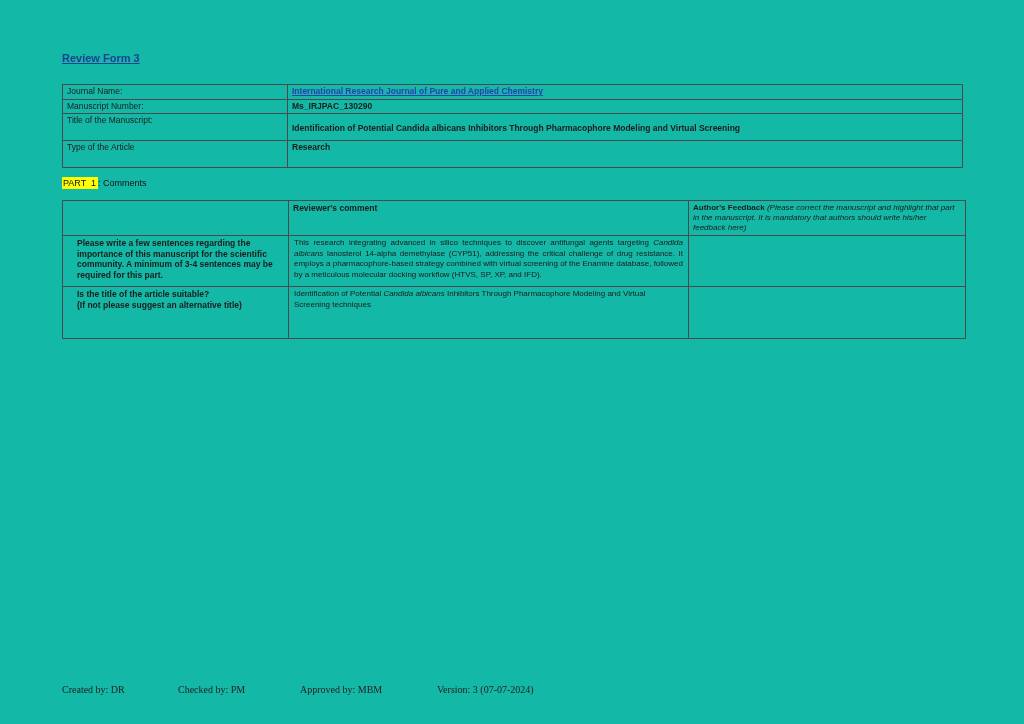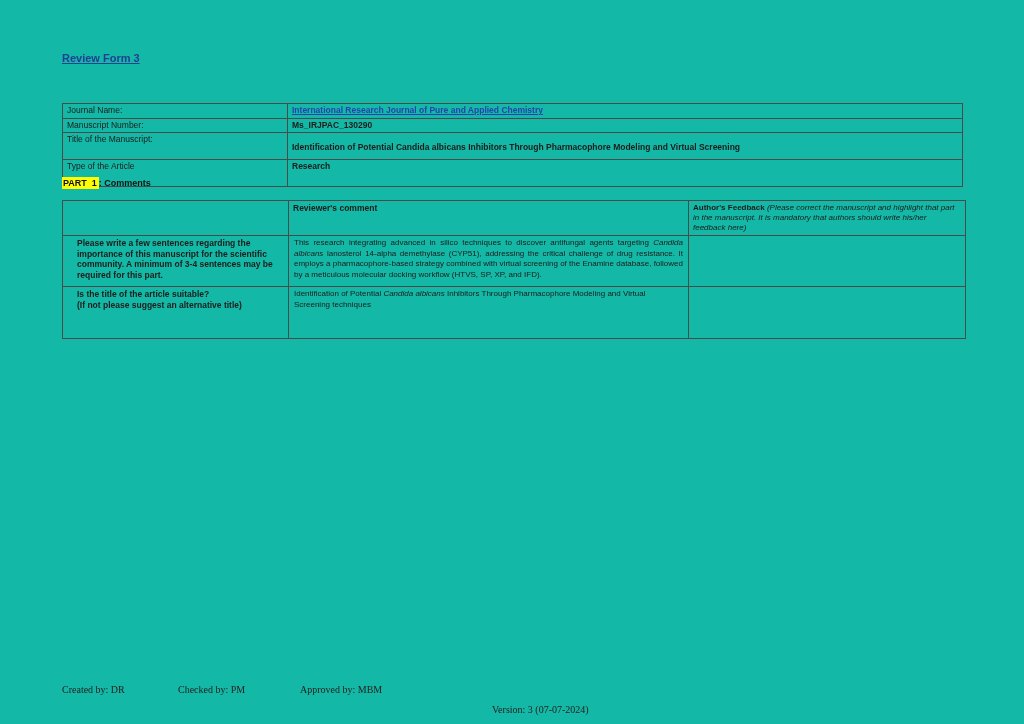--- a/index.html
+++ b/index.html
@@ -24,21 +24,21 @@
     color: #1f3f94;
   }
 
   table { border-collapse: collapse; table-layout: fixed; }
   td { border: 1px solid #4a4a4a; vertical-align: top; }
 
   
   .info-table {
     position: absolute;
     left: 62px;
-    top: 103px;
+    top: 84px;
     width: 900px;
     font-size: 8.5px;
     line-height: 11px;
   }
   .info-table td { padding: 1px 4px; }
   .info-table col.c1 { width: 225px; }
   .info-table col.c2 { width: 675px; }
   .info-table tr.r1 { height: 15px; }
   .info-table tr.r2 { height: 13px; }
   .info-table tr.r3 { height: 27px; padding-left: 20px; }
@@ -51,21 +51,21 @@
     cursor: pointer;
   }
   .title-value-cell { vertical-align: bottom; padding-bottom: 6px !important; }
 
   
   .part1-line {
     position: absolute;
     left: 62px;
     top: 178px;
     font-size: 9px;
-    font-weight: bold;
+    font-weight: normal;
     color: #111;
   }
   .part1-line .hl {
     background: #ffff00;
     white-space: pre-wrap;
     padding: 1px 2px 1px 1px;
   }
 
   
   .comments-table {
@@ -107,21 +107,21 @@
     left: 0; top: 684px;
     width: 1024px; height: 14px;
     font-family: "Liberation Serif", serif;
     font-size: 10px;
     color: #222;
   }
   .footer span { position: absolute; top: 0; }
   .footer .f1 { left: 62px; }
   .footer .f2 { left: 178px; }
   .footer .f3 { left: 300px; }
-  .footer .f4 { left: 492px; margin-top: 20px; }
+  .footer .f4 { left: 437px; }
 </style>
 </head>
 <body>
 
 <div class="page">
 
   <div class="form-title">Review Form 3</div>
 
   <table class="info-table">
     <colgroup>

